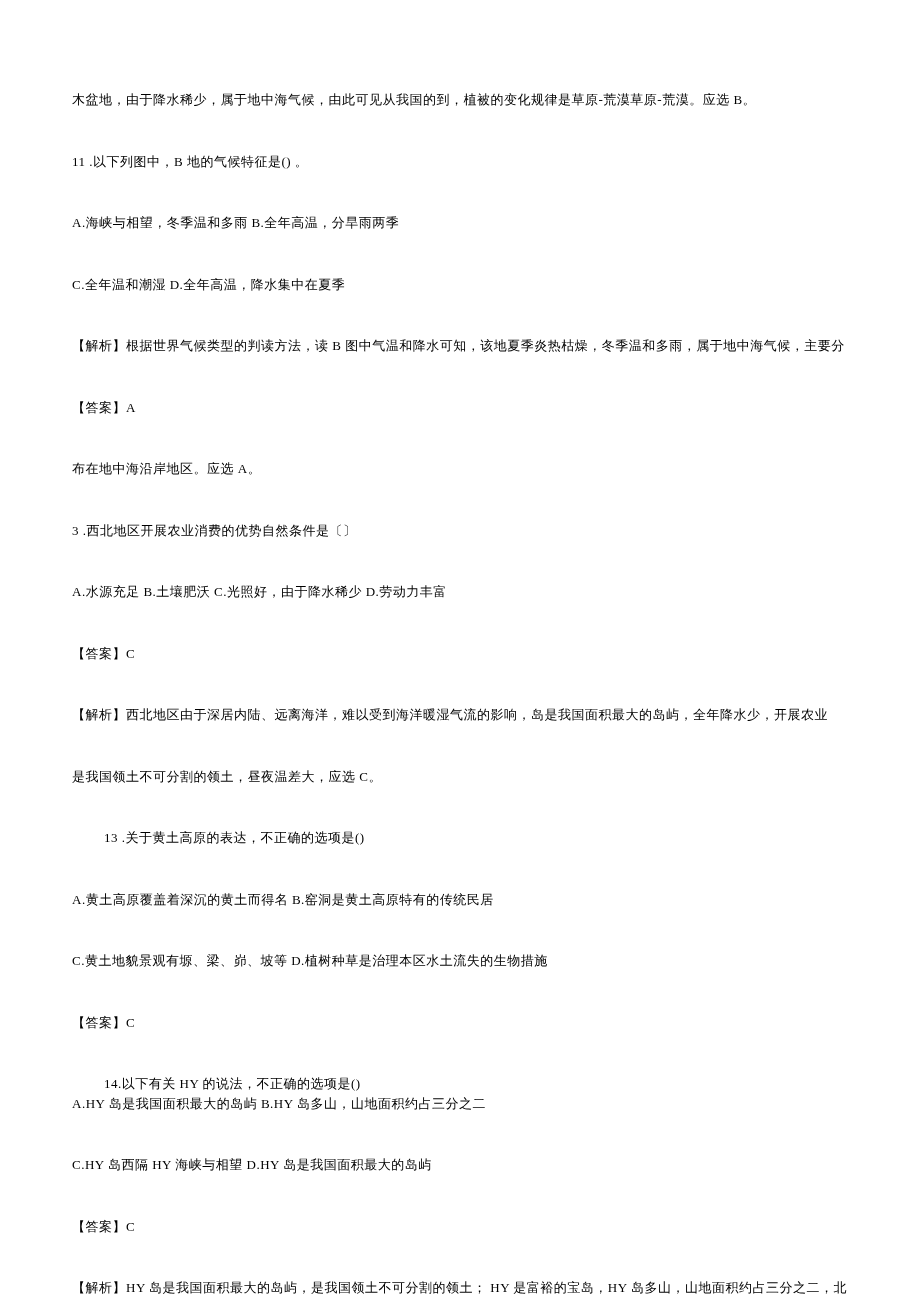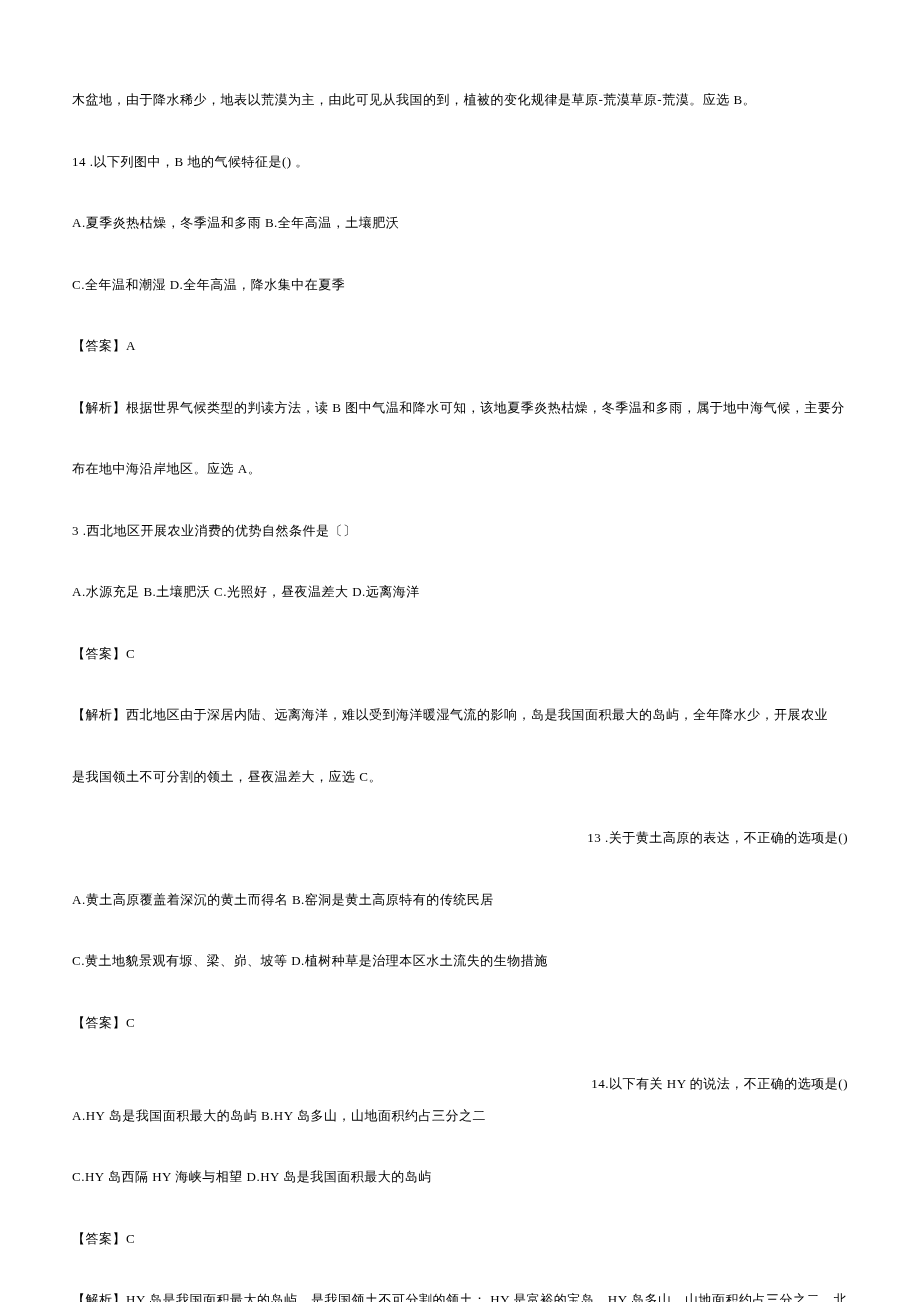--- a/index.html
+++ b/index.html
@@ -14,41 +14,40 @@
       font-family: "SimSun", "宋体", serif;
       font-size: 13px;
       line-height: 1.5;
       color: #000000;
     }
     .para {
       margin-bottom: 42px;
       letter-spacing: 0.5px;
     }
     .para-tight {
-      margin-bottom: 12px;
+      margin-bottom: 0;
       letter-spacing: 0.5px;
     }
     .indent {
       padding-left: 32px;
-      text-align: right;
     }
   </style>
 </head>
 <body>
 
 <div>
-  <div class="para">木盆地，由于降水稀少，地表以荒漠为主，由此可见从我国的到，植被的变化规律是草原-荒漠草原-荒漠。应选 B。</div>
-  <div class="para">14 .以下列图中，B 地的气候特征是() 。</div>
-  <div class="para">A.夏季炎热枯燥，冬季温和多雨 B.全年高温，土壤肥沃</div>
+  <div class="para">木盆地，由于降水稀少，属于地中海气候，由此可见从我国的到，植被的变化规律是草原-荒漠草原-荒漠。应选 B。</div>
+  <div class="para">11 .以下列图中，B 地的气候特征是() 。</div>
+  <div class="para">A.海峡与相望，冬季温和多雨 B.全年高温，分旱雨两季</div>
   <div class="para">C.全年温和潮湿 D.全年高温，降水集中在夏季</div>
+  <div class="para">【解析】根据世界气候类型的判读方法，读 B 图中气温和降水可知，该地夏季炎热枯燥，冬季温和多雨，属于地中海气候，主要分</div>
   <div class="para">【答案】A</div>
-  <div class="para">【解析】根据世界气候类型的判读方法，读 B 图中气温和降水可知，该地夏季炎热枯燥，冬季温和多雨，属于地中海气候，主要分</div>
   <div class="para">布在地中海沿岸地区。应选 A。</div>
   <div class="para">3 .西北地区开展农业消费的优势自然条件是〔〕</div>
-  <div class="para">A.水源充足 B.土壤肥沃 C.光照好，昼夜温差大 D.远离海洋</div>
+  <div class="para">A.水源充足 B.土壤肥沃 C.光照好，由于降水稀少 D.劳动力丰富</div>
   <div class="para">【答案】C</div>
   <div class="para">【解析】西北地区由于深居内陆、远离海洋，难以受到海洋暖湿气流的影响，岛是我国面积最大的岛屿，全年降水少，开展农业</div>
   <div class="para">是我国领土不可分割的领土，昼夜温差大，应选 C。</div>
   <div class="para indent">13 .关于黄土高原的表达，不正确的选项是()</div>
   <div class="para">A.黄土高原覆盖着深沉的黄土而得名 B.窑洞是黄土高原特有的传统民居</div>
   <div class="para">C.黄土地貌景观有塬、梁、峁、坡等 D.植树种草是治理本区水土流失的生物措施</div>
   <div class="para">【答案】C</div>
   <div class="para-tight indent">14.以下有关 HY 的说法，不正确的选项是()</div>
   <div class="para">A.HY 岛是我国面积最大的岛屿 B.HY 岛多山，山地面积约占三分之二</div>
   <div class="para">C.HY 岛西隔 HY 海峡与相望 D.HY 岛是我国面积最大的岛屿</div>

